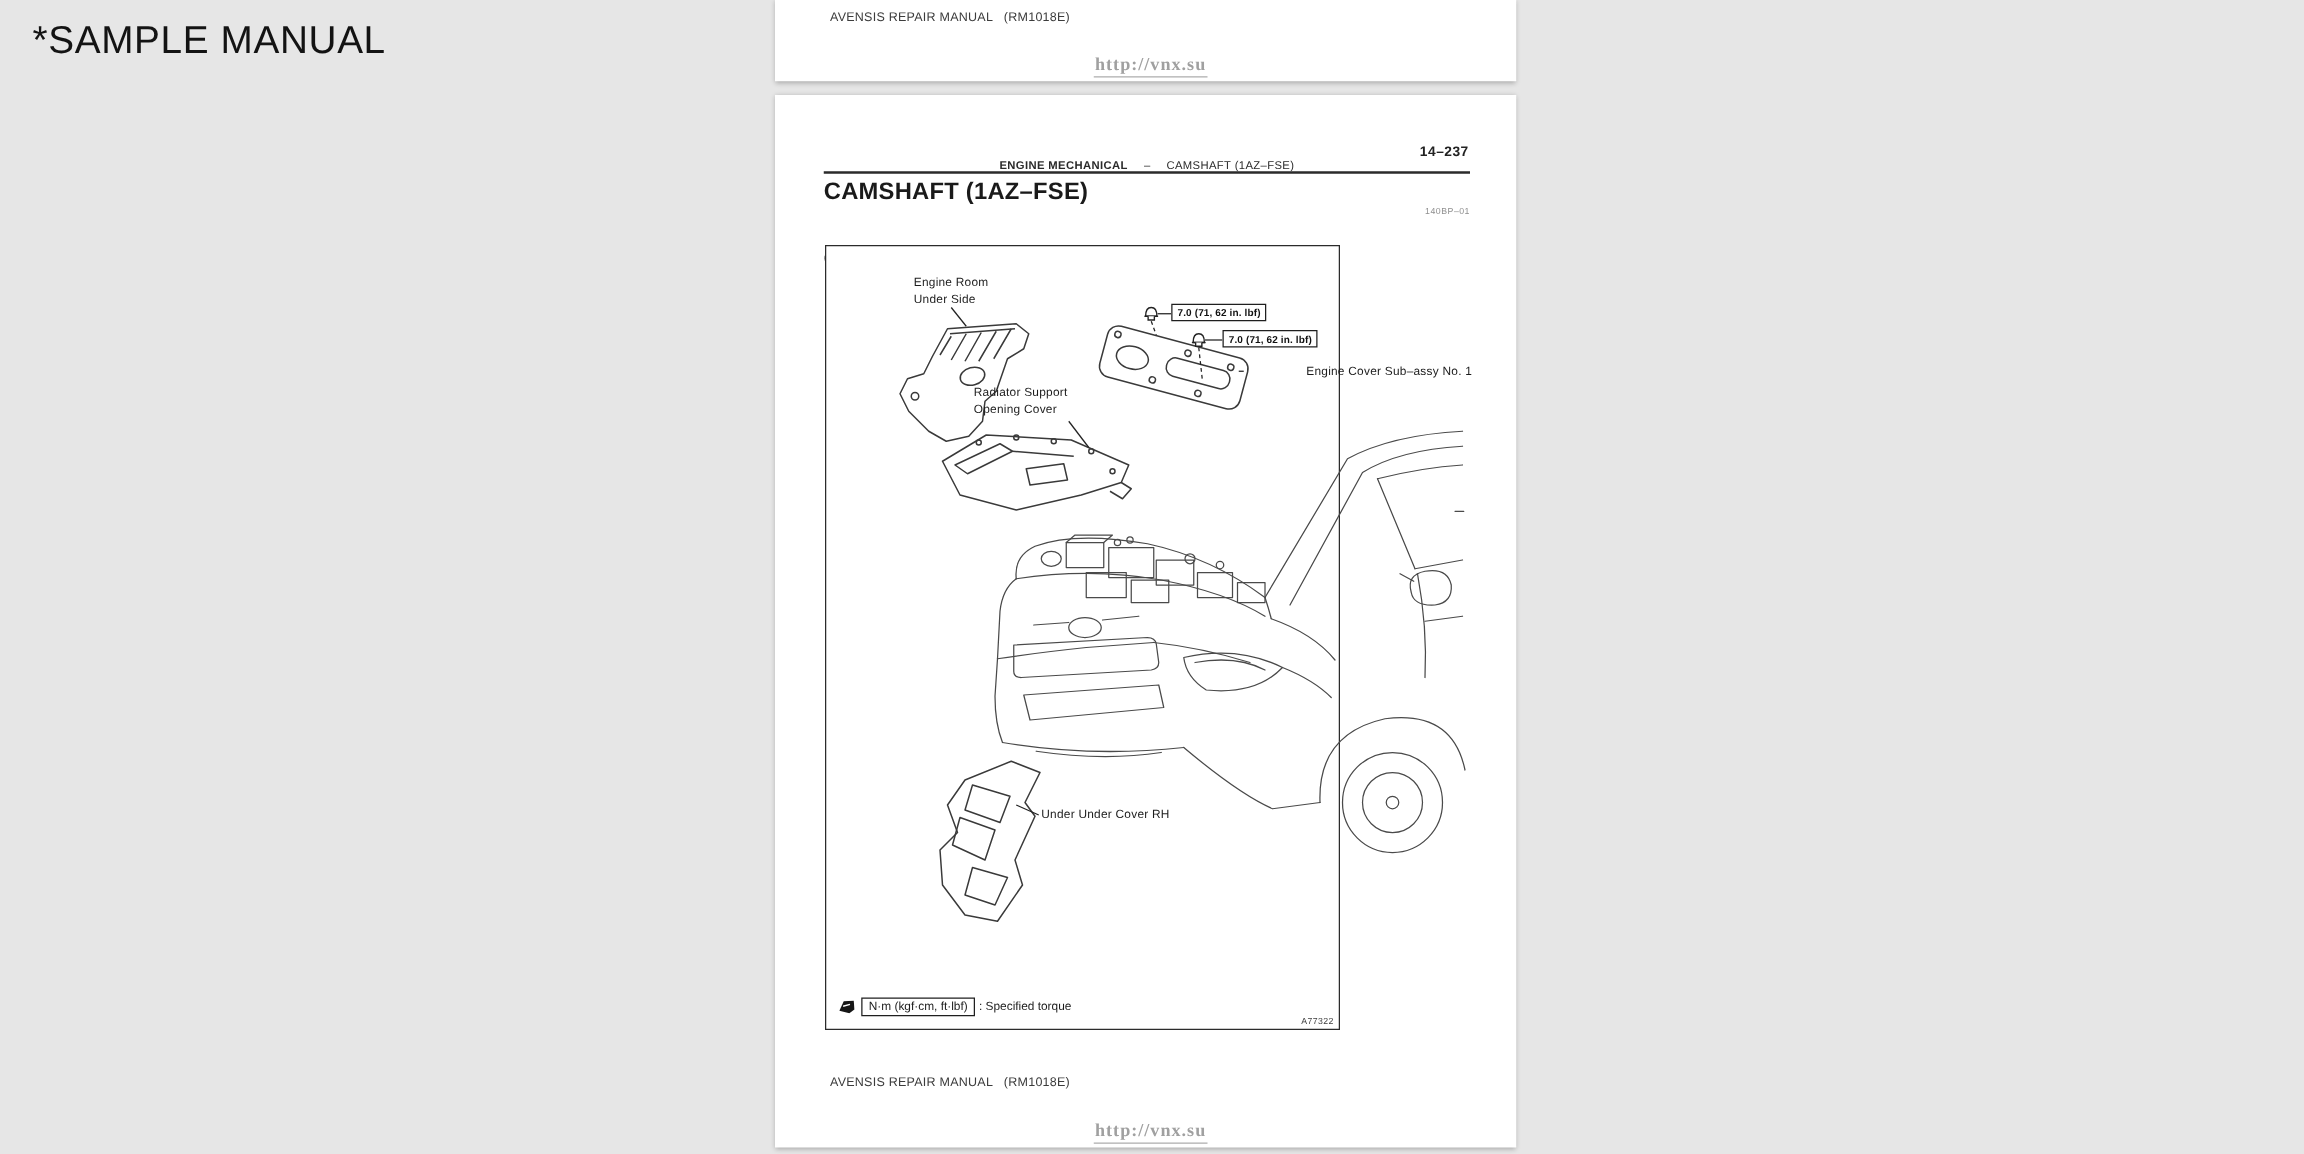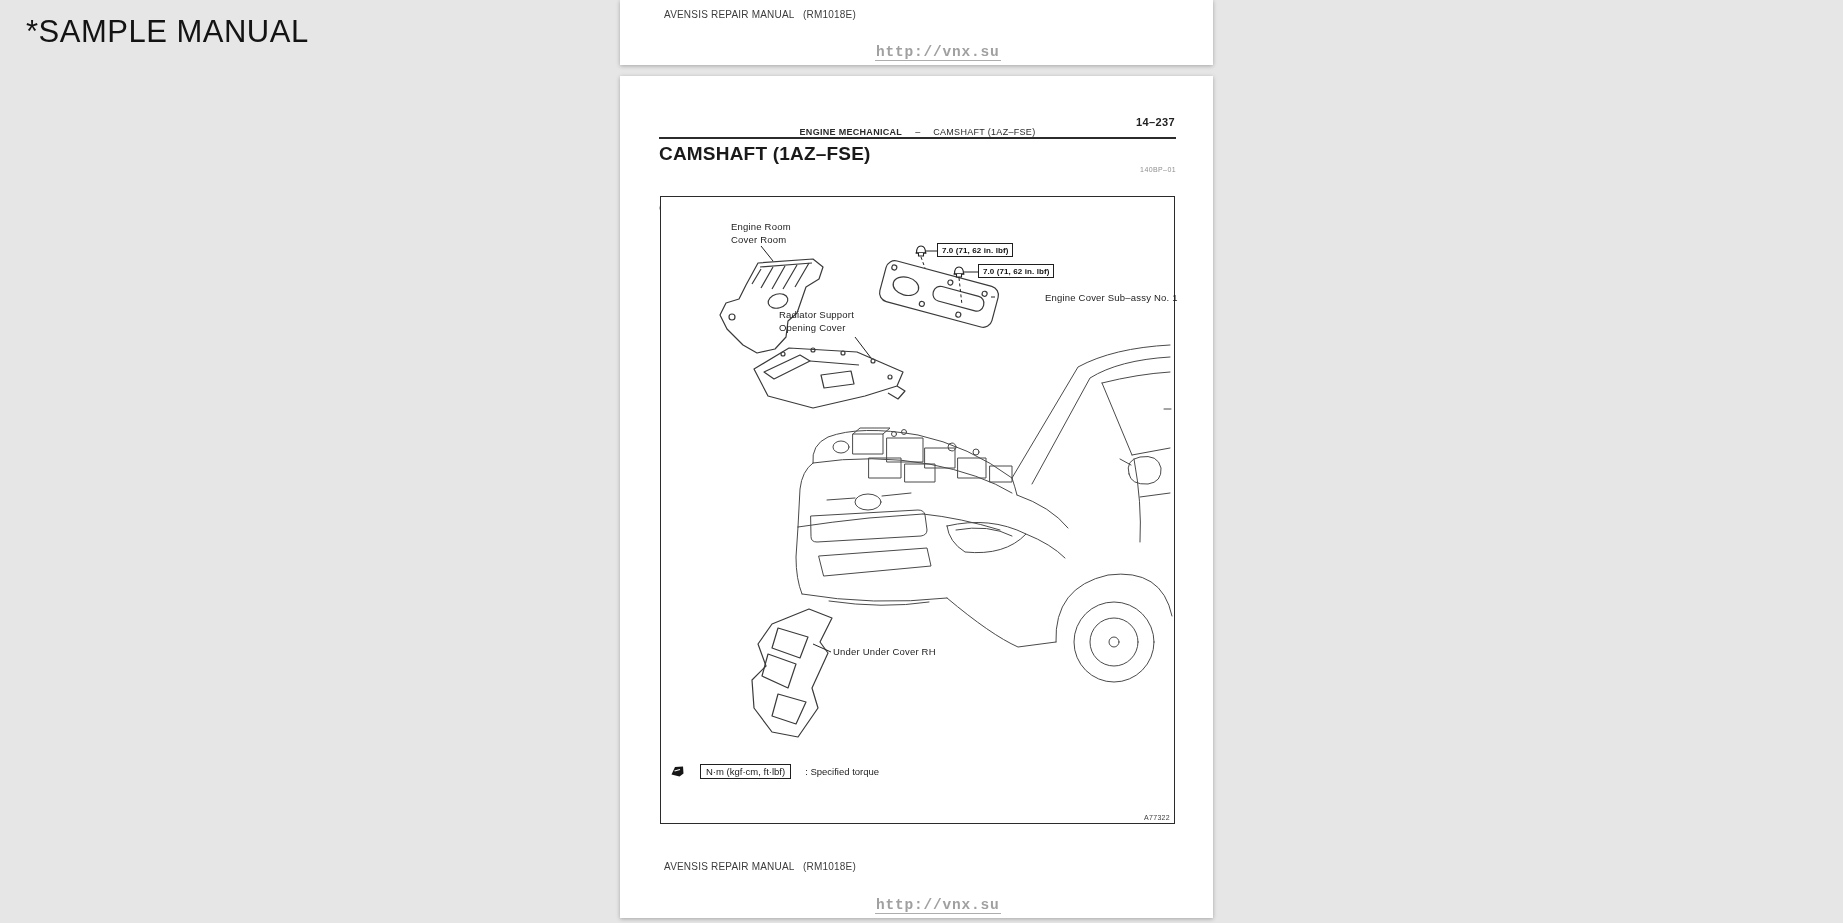--- a/index.html
+++ b/index.html
@@ -24,21 +24,21 @@
 
   .running-text {
     position:absolute; left:44px; font-size:10px; color:#3c3c3c;
     letter-spacing:0.2px; white-space:pre;
   }
   .rt-top { top:9px; }
   .rt-bottom { top:785px; }
 
   .watermark {
     position:absolute; left:255px;
-    font-family:Liberation Mono, monospace; font-weight:bold;
+    font-family:Liberation Serif, serif; font-weight:bold;
     font-size:14.5px; letter-spacing:0.8px; color:#a0a0a0;
     border-bottom:1.5px solid #adadad; padding:0 1px 0 1px;
     white-space:pre;
   }
   .wm-prev { top:44px; }
   .wm-main { top:821px; }
 
   .page-number {
     position:absolute; top:40px; right:38px;
     font-size:11px; font-weight:bold; letter-spacing:0.4px; color:#222;text-align:center;
@@ -60,21 +60,21 @@
   }
   .rev-code {
     position:absolute; right:37px; top:90px;
     font-size:7px; color:#8f8f8f; letter-spacing:0.4px;
   }
   .subtitle {
     position:absolute; left:39px; top:95px;
     font-size:15px; font-weight:bold; letter-spacing:0.3px; color:#1a1a1a;margin-top:28px;
   }
   .frame {
-    position:absolute; left:40px; top:120px; width:515px; height:628px;
+    position:absolute; left:40px; top:120px; width:412px; height:628px;
     border:1.5px solid #2b2b2b; background:#fff;
   }
   .art { position:absolute; left:0; top:0; }
 
   .lbl {
     position:absolute; font-size:9.5px; line-height:13px;
     letter-spacing:0.2px; color:#1c1c1c; white-space:nowrap;
   }
   .lbl-room  { left:70px;  top:23px; }
   .lbl-cover { left:336px; top:94px;padding-left:48px; }
@@ -83,22 +83,22 @@
 
   .torque {
     position:absolute; border:1.3px solid #1f1f1f; background:#fff;
     font-size:8px; font-weight:bold; letter-spacing:0.1px;
     padding:1.5px 4px; white-space:nowrap; color:#111;
   }
   .t1 { left:276px; top:46px; }
   .t2 { left:317px; top:67px; }
 
   .legend {
-    position:absolute; left:10px; top:567px;
-    display:flex; align-items:center; gap:16px;
+    position:absolute; left:10px; top:601px;
+    display:flex; align-items:center; gap:5px;
     font-size:9.5px; color:#1c1c1c; white-space:nowrap;
   }
   .legend-box { border:1.2px solid #1f1f1f; padding:1px 5px; background:#fff; }
   .legend-desc { margin-left:-2px; }
   .fig-code {
     position:absolute; right:4px; bottom:2px;
     font-size:7px; color:#3d3d3d; letter-spacing:0.3px;
   }
 </style>
 </head>
@@ -235,21 +235,21 @@
         <g transform="translate(298,75)">
           <path d="M-4.5,2 Q-4.5,-5 0,-5 Q4.5,-5 4.5,2 Z"></path>
           <path d="M-5.5,2 L5.5,2"></path>
           <path d="M-2.5,2 L-2.5,5 L2.5,5 L2.5,2"></path>
         </g>
       </g>
     </svg>
 
     <div class="lbl lbl-room">
       <div>Engine Room</div>
-      <div>Cover Room</div>
+      <div>Under Side</div>
     </div>
 
     <div class="torque t1">7.0 (71, 62 in. lbf)</div>
     <div class="torque t2">7.0 (71, 62 in. lbf)</div>
 
     <div class="lbl lbl-cover">Engine Cover Sub–assy No. 1</div>
 
     <div class="lbl lbl-rad">
       <div>Radiator Support</div>
       <div>Opening Cover</div>

